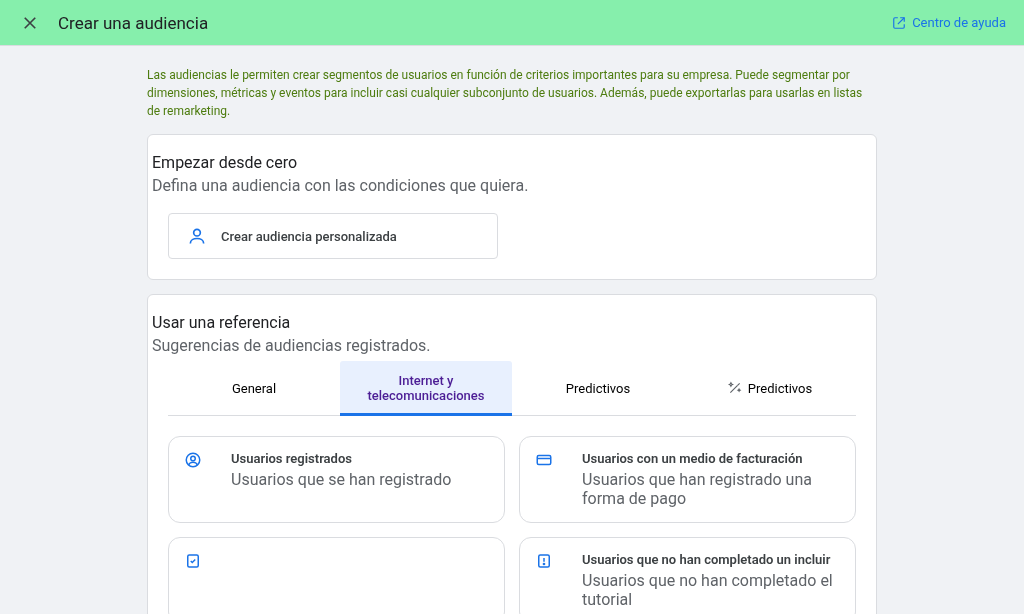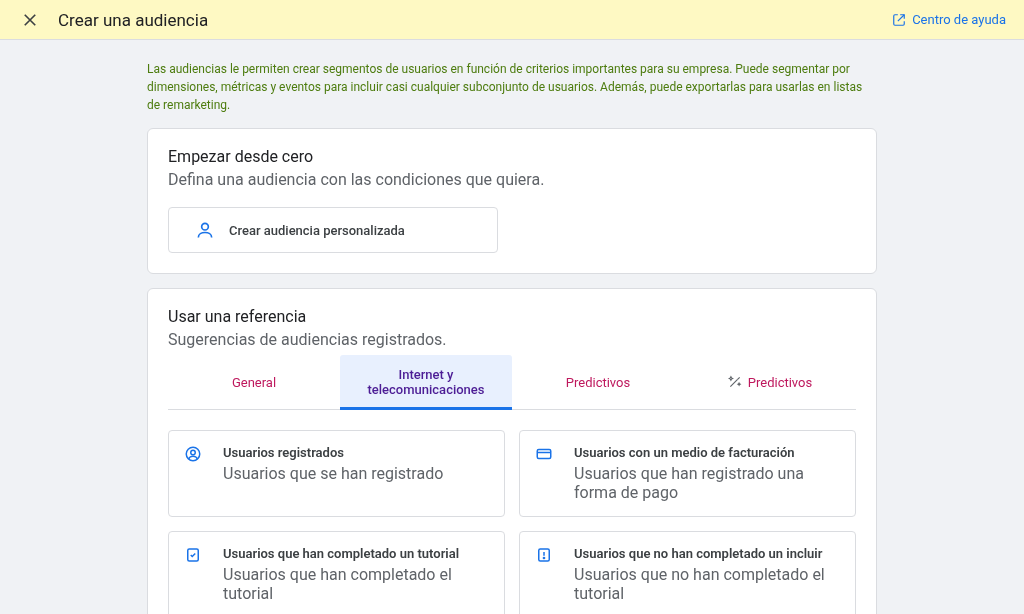--- a/index.html
+++ b/index.html
@@ -3,22 +3,22 @@
 <meta charset="utf-8">
 <style>
   * { box-sizing: border-box; margin: 0; padding: 0; }
   body {
     font-family: Roboto, "Helvetica Neue", Arial, sans-serif;
     background: #f0f2f5;
     font-size: 13px;
     color: #3c4043;
   }
   .header {
-    background: #fef9c3;
-    height: 40px;
+    background: #86efac;
+    height: 46px;
     display: flex;
     align-items: center;
     border-bottom: 1px solid #dadce0;
     padding: 0 18px;
   }
   .close-btn {
     width: 24px; height: 24px;
     display: flex; align-items: center; justify-content: center;
     cursor: pointer;
     margin-right: 16px;
@@ -48,58 +48,58 @@
     line-height: 1.5;
     margin-bottom: 14px;
   }
   .panel {
     background: #fff;
     border: 1px solid #dadce0;
     border-radius: 6px;
     margin-bottom: 14px;
   }
   .panel-head {
-    padding: 18px 20px 6px 20px;
+    padding: 18px 20px 6px 4px;
   }
   .panel-title {
     font-size: 16px;
     font-weight: 400;
     color: #202124;
     margin-bottom: 4px;
   }
   .panel-sub {
     font-size: 16px;
     color: #5f6368;
   }
   .panel-body {
     padding: 12px 20px 20px 20px;
   }
   .option-card {
     border: 1px solid #dadce0;
     border-radius: 4px;
-    padding: 12px 26px;
+    padding: 12px 18px;
     display: flex;
     align-items: center;
     gap: 14px;
     cursor: pointer;
     width: 330px;
   }
   .option-icon { width: 20px; height: 20px; display: flex; align-items:center; justify-content:center; }
   .option-title { font-size: 13px; font-weight: 500; color: #3c4043; }
   .tabs {
     display: flex;
     border-bottom: 1px solid #dadce0;
     margin: 0 20px;
   }
   .tab {
     flex: 1;
     text-align: center;
     padding: 12px 8px;
     font-size: 13px;
-    color: #be185d;
+    color: #000000;
     cursor: pointer;
     position: relative;
     display: flex;
     align-items: center;
     justify-content: center;
     gap: 6px;
   }
   .tab.active {
     color: #4c1d95;
     font-weight: 500;
@@ -114,24 +114,24 @@
     background: #1a73e8;
   }
   .card-grid {
     display: grid;
     grid-template-columns: 1fr 1fr;
     gap: 14px;
     padding: 20px;
   }
   .card {
     border: 1px solid #dadce0;
-    border-radius: 4px;
+    border-radius: 12px;
     padding: 14px;
     display: flex;
-    gap: 20px;
+    gap: 28px;
     cursor: pointer;
   }
   .card-icon { width: 20px; flex-shrink: 0; display:flex; justify-content:center; }
   .card-title { font-size: 13px; font-weight: 600; color: #3c4043; margin-bottom: 4px; }
   .card-sub { font-size: 16px; color: #5f6368; }
   svg { display: block; }
 </style>
 </head>
 <body>
 
@@ -228,24 +228,20 @@
         </div>
       </div>
 
       <div class="card">
         <div class="card-icon">
           <svg width="18" height="18" viewBox="0 0 24 24" fill="none" stroke="#1a73e8" stroke-width="2">
               <rect x="5" y="4" width="14" height="16" rx="2"></rect>
               <path d="M9 12l2 2l4-4"></path>
             </svg>
         </div>
-        <div>
-          <div class="card-title">Usuarios que han completado un tutorial</div>
-          <div class="card-sub">Usuarios que han completado el tutorial</div>
-        </div>
       </div>
 
       <div class="card">
         <div class="card-icon">
           <svg width="18" height="18" viewBox="0 0 24 24" fill="none" stroke="#1a73e8" stroke-width="2">
               <rect x="5" y="4" width="14" height="16" rx="2"></rect>
               <path d="M12 8v5"></path>
               <circle cx="12" cy="16" r="0.8" fill="#1a73e8"></circle>
             </svg>
         </div>

